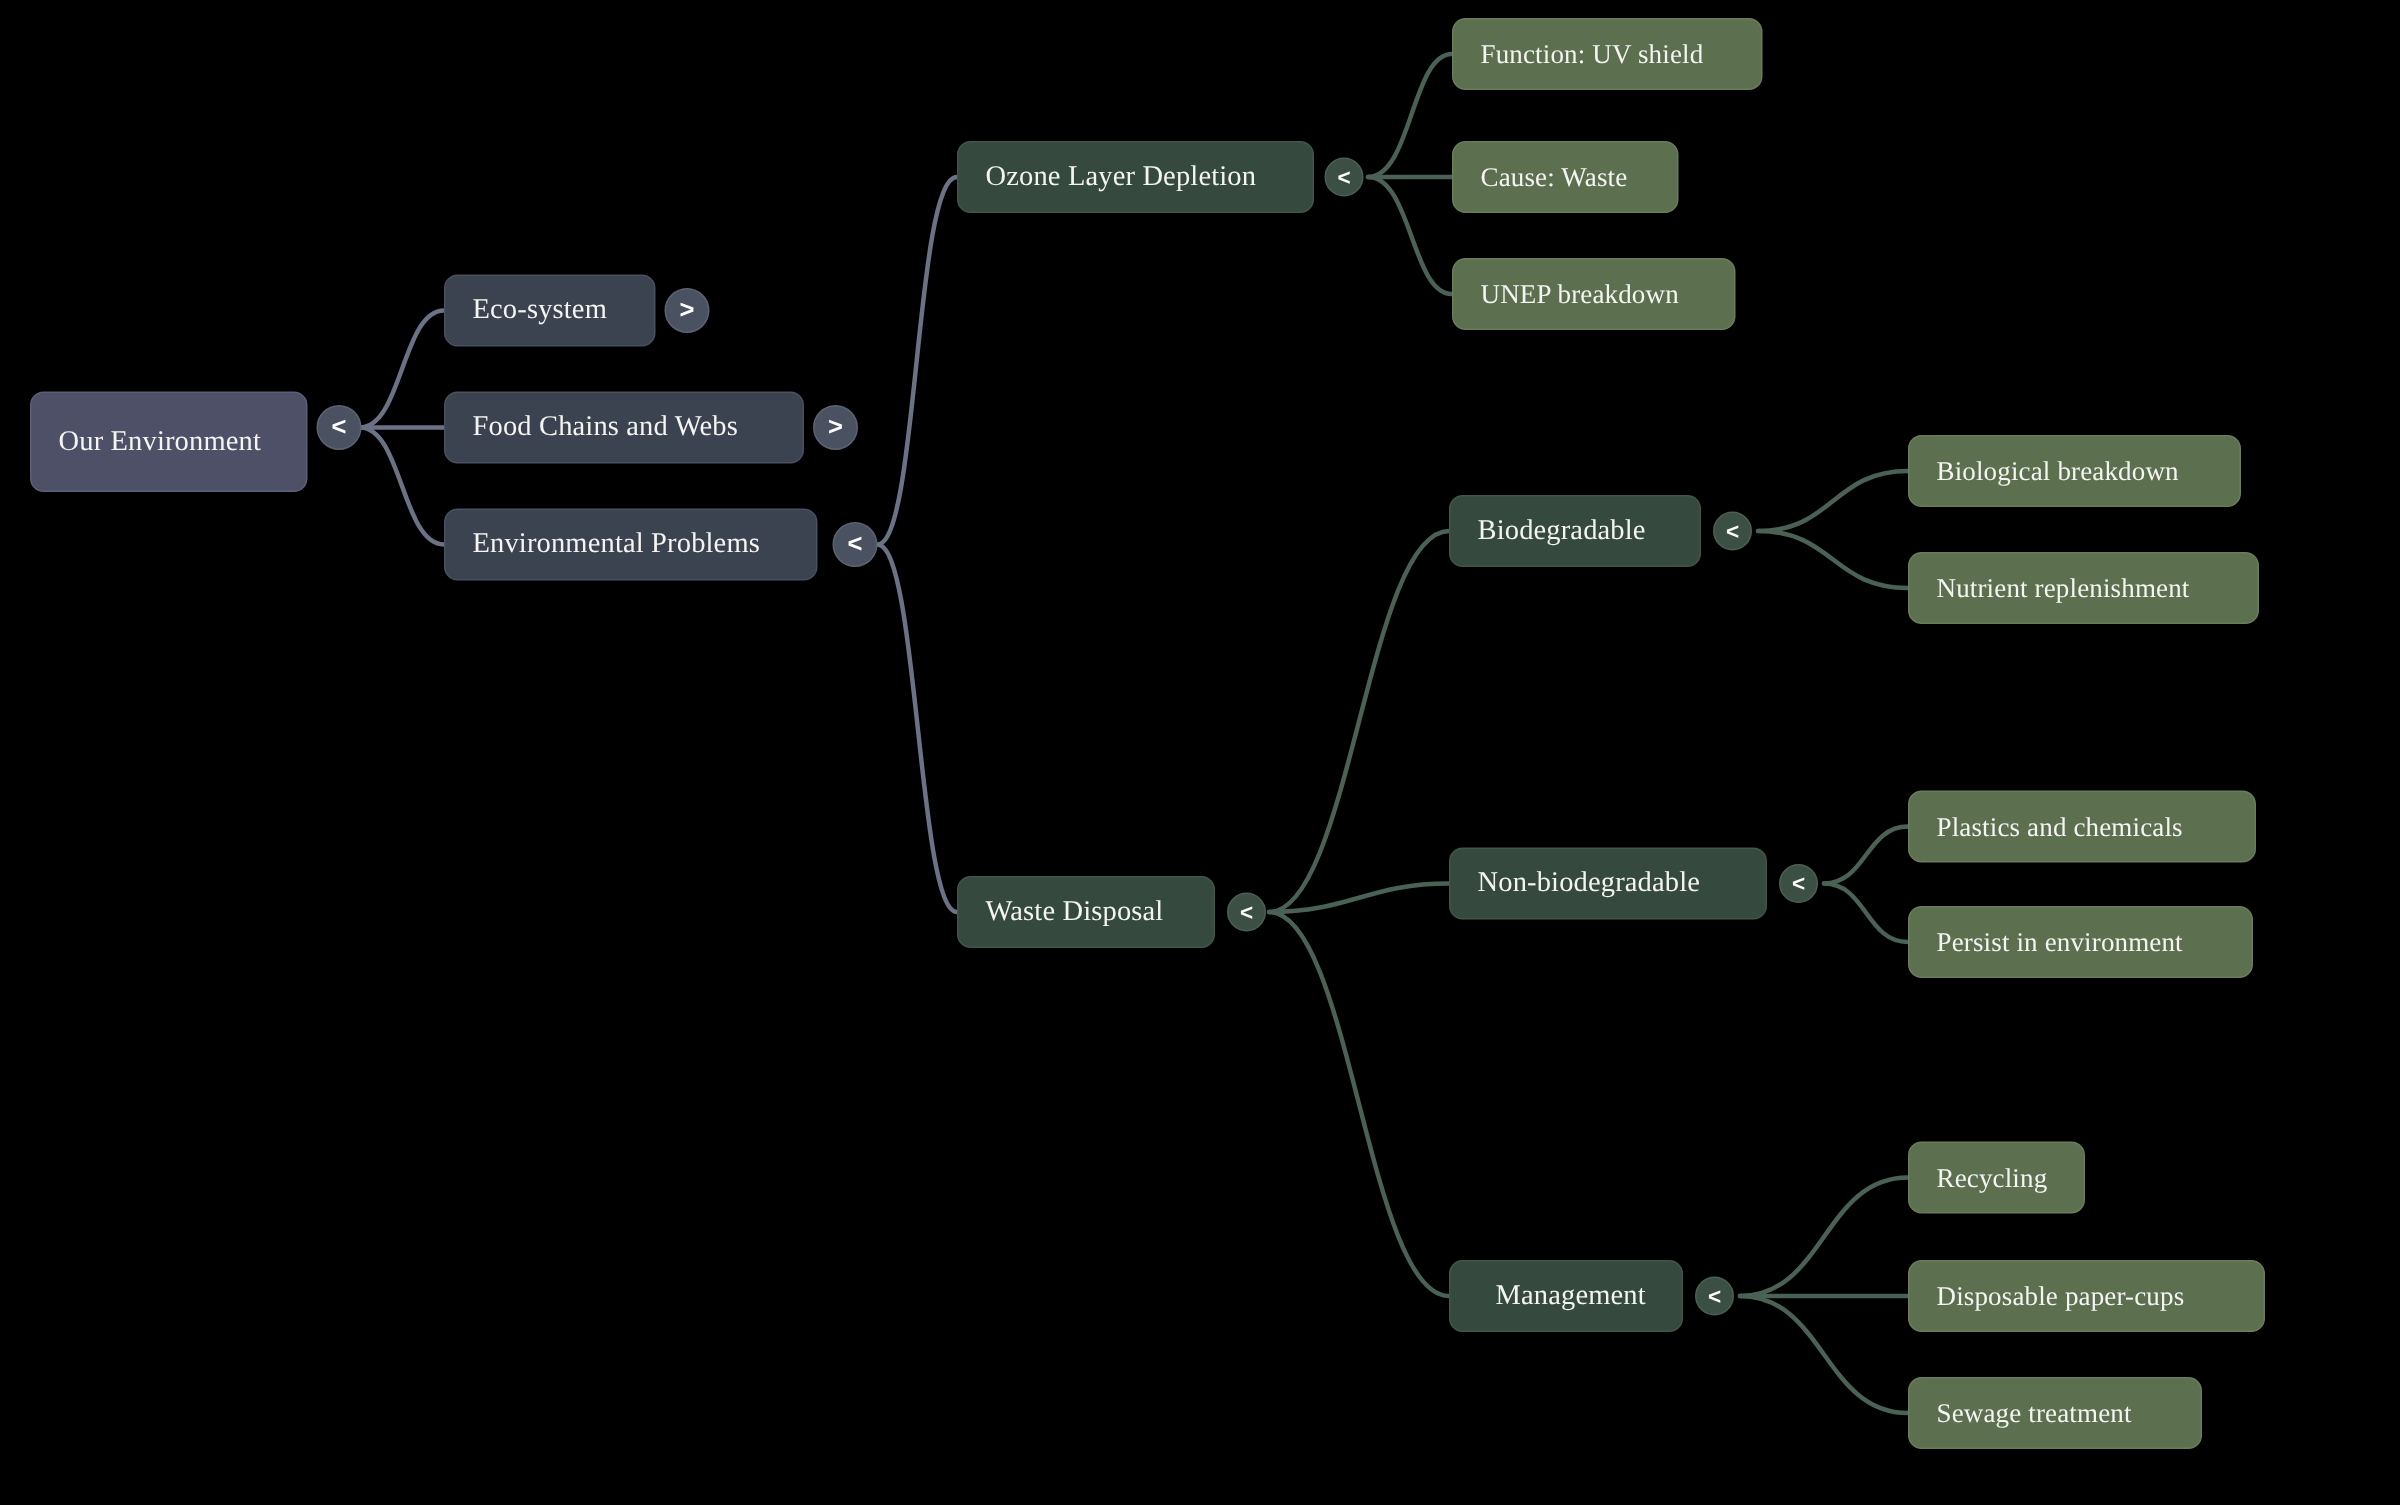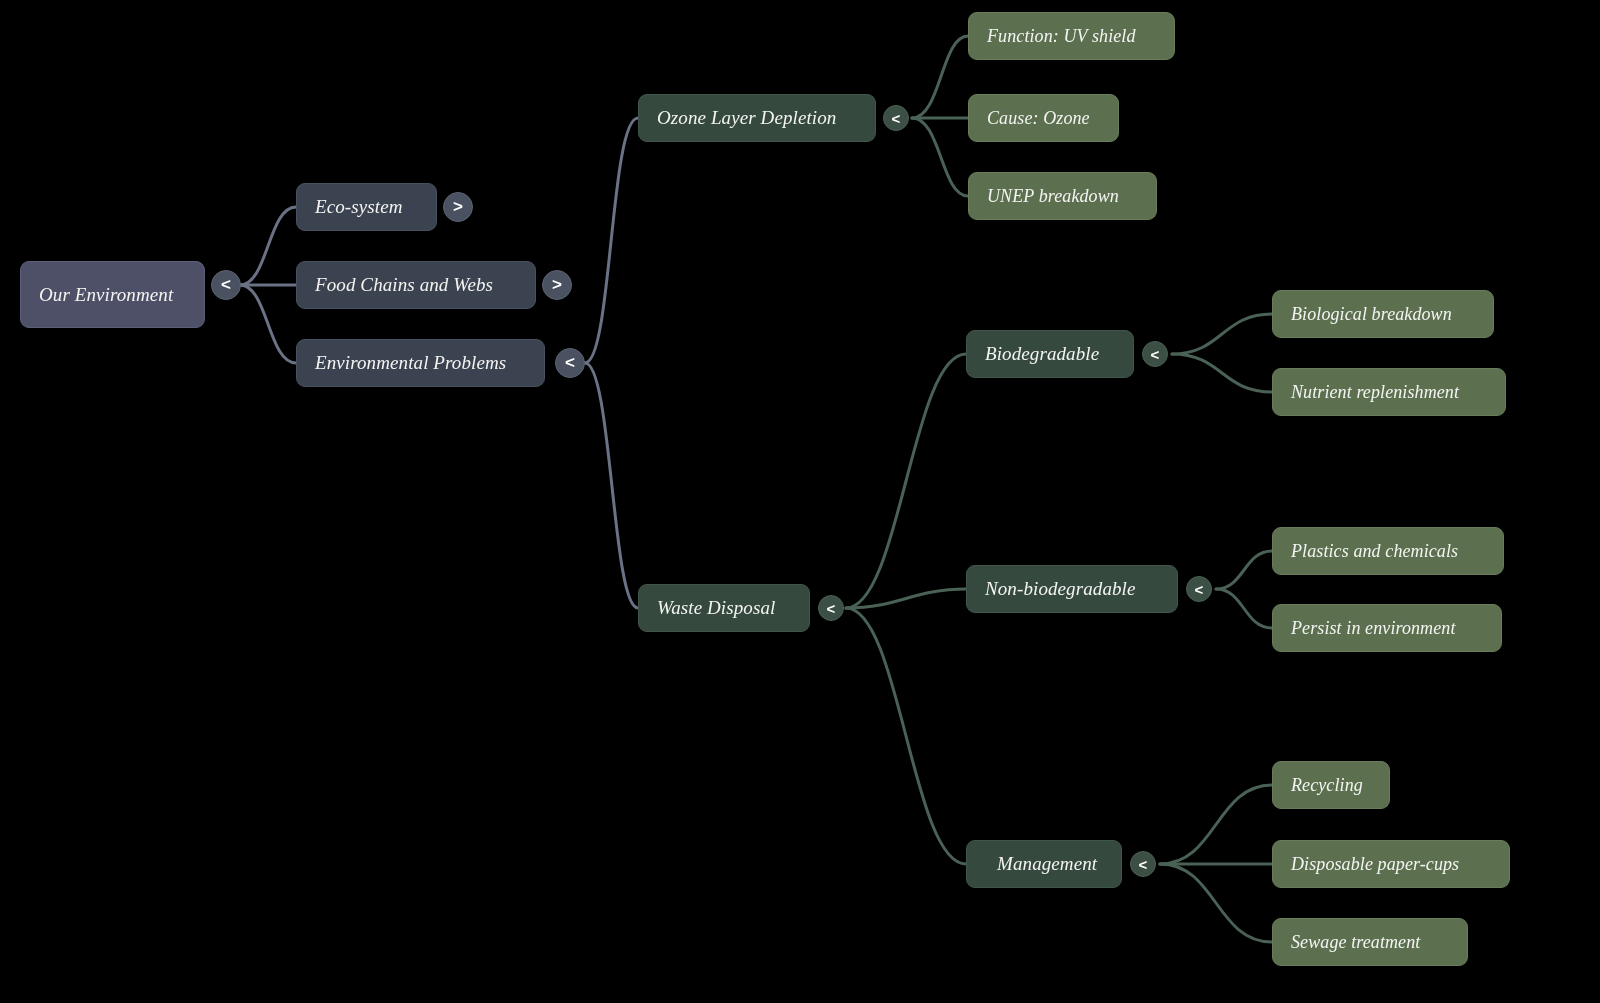--- a/index.html
+++ b/index.html
@@ -14,21 +14,20 @@
 
   .node{
     position:absolute;
     box-sizing:border-box;
     display:flex;align-items:center;
     border-radius:9px;
     color:#f4f5f2;
     white-space:nowrap;
     padding:0 18px;
     letter-spacing:.1px;
-    font-style:italic;
   }
   .node-label{pointer-events:none;}
 
   
   .lv-root{ background:#4e5068; border:1px solid #5d5f79; font-size:19px; }
   .lv-branch{ background:#3b4250; border:1px solid #49505f; font-size:19px; }
   .lv-mid{ background:#35493f; border:1px solid #41564b; font-size:19px; }
   .lv-leaf{ background:#5c7050; border:1px solid #697d5c; font-size:18px; }
 
   
@@ -111,21 +110,21 @@
     <span class="node-label">Ozone Layer Depletion</span>
   </div>
   <div class="toggle tg-green-sm" style="left:883px;top:105px;">
     <span>&lt;</span>
   </div>
 
   <div class="node lv-leaf" style="left:968px;top:12px;width:207px;height:48px;">
     <span class="node-label">Function: UV shield</span>
   </div>
   <div class="node lv-leaf" style="left:968px;top:94px;width:151px;height:48px;">
-    <span class="node-label">Cause: Ozone</span>
+    <span class="node-label">Cause: Waste</span>
   </div>
   <div class="node lv-leaf" style="left:968px;top:172px;width:189px;height:48px;">
     <span class="node-label">UNEP breakdown</span>
   </div>
 
   <div class="node lv-mid" style="left:638px;top:584px;width:172px;height:48px;">
     <span class="node-label">Waste Disposal</span>
   </div>
   <div class="toggle tg-green-sm" style="left:818px;top:595px;">
     <span>&lt;</span>

